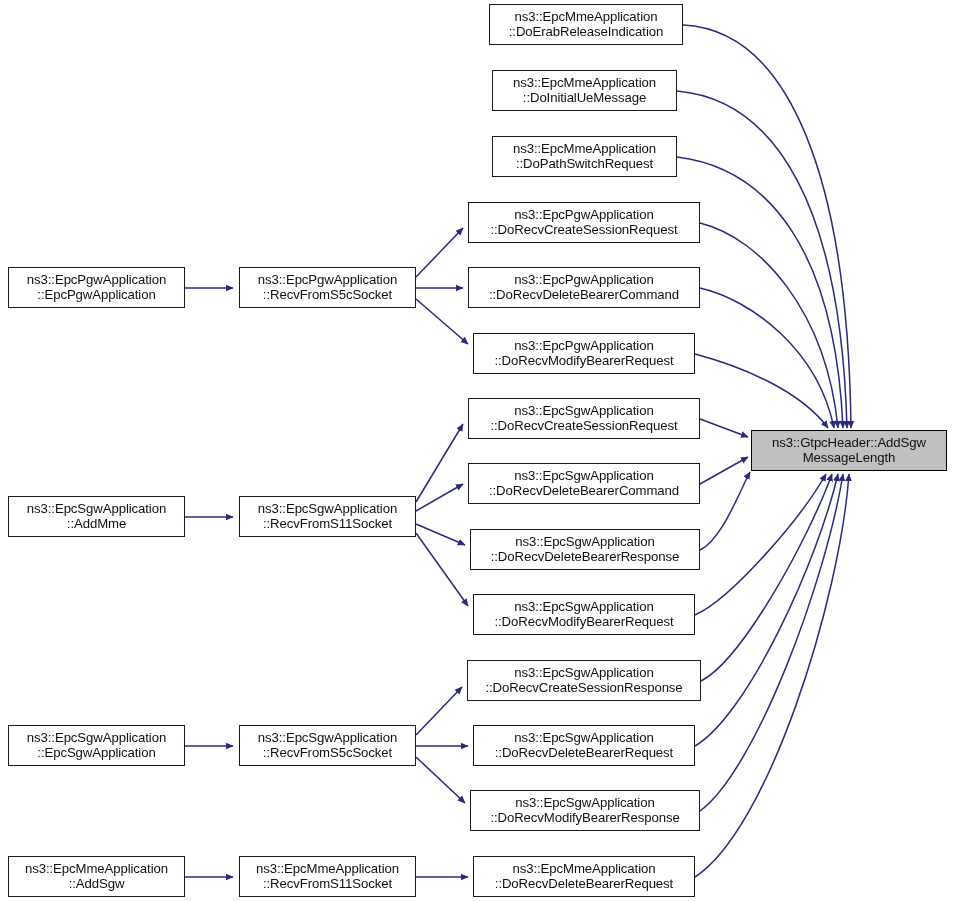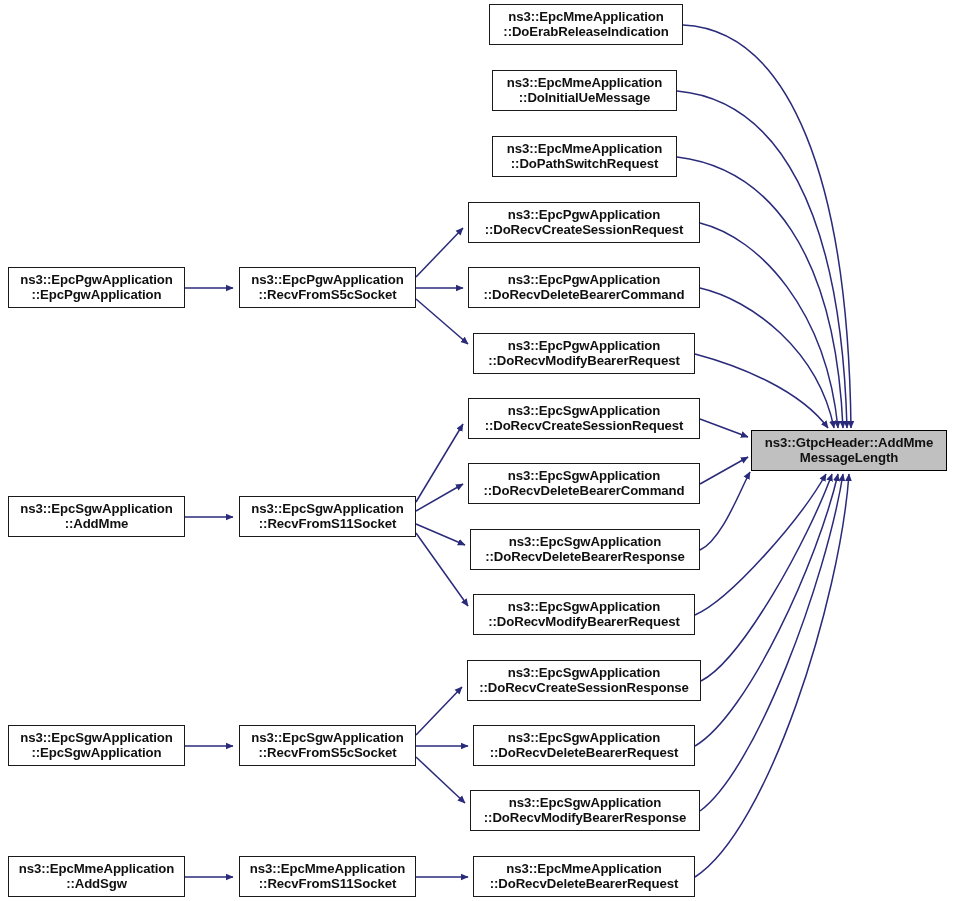--- a/index.html
+++ b/index.html
@@ -43,21 +43,20 @@
     z-index: 5;
   }
   .node.target {
     background: #c0c0c0;
     border: 1px solid #000000;
   }
   .node .label {
     display: block;
     width: 100%;
     padding: 0 2px;
-    font-weight: bold;
   }
 </style>
 </head>
 <body>
 
 <div id="graph">
   <svg id="edges" viewBox="0 0 953 901" xmlns="http://www.w3.org/2000/svg">
     <defs>
       <marker id="arrow" viewBox="0 0 10 10" refX="9.2" refY="5" markerWidth="5.2" markerHeight="5.2" orient="auto-start-reverse">
         <path d="M 0 0.6 L 10 5 L 0 9.4 z" fill="#2a2a7a"></path>
@@ -117,21 +116,21 @@
       <div class="node" style="left: 473px; top: 594px; width: 222px; height: 41px;"><span class="label">ns3::EpcSgwApplication
 ::DoRecvModifyBearerRequest</span></div>
       <div class="node" style="left: 467px; top: 660px; width: 234px; height: 41px;"><span class="label">ns3::EpcSgwApplication
 ::DoRecvCreateSessionResponse</span></div>
       <div class="node" style="left: 473px; top: 725px; width: 222px; height: 41px;"><span class="label">ns3::EpcSgwApplication
 ::DoRecvDeleteBearerRequest</span></div>
       <div class="node" style="left: 470px; top: 790px; width: 230px; height: 41px;"><span class="label">ns3::EpcSgwApplication
 ::DoRecvModifyBearerResponse</span></div>
       <div class="node" style="left: 473px; top: 856px; width: 222px; height: 41px;"><span class="label">ns3::EpcMmeApplication
 ::DoRecvDeleteBearerRequest</span></div>
-      <div class="node target" style="left: 751px; top: 430px; width: 196px; height: 41px;"><span class="label">ns3::GtpcHeader::AddMme
+      <div class="node target" style="left: 751px; top: 430px; width: 196px; height: 41px;"><span class="label">ns3::GtpcHeader::AddSgw
 MessageLength</span></div>
       <div class="node" style="left: 239px; top: 267px; width: 177px; height: 41px;"><span class="label">ns3::EpcPgwApplication
 ::RecvFromS5cSocket</span></div>
       <div class="node" style="left: 8px; top: 267px; width: 177px; height: 41px;"><span class="label">ns3::EpcPgwApplication
 ::EpcPgwApplication</span></div>
       <div class="node" style="left: 239px; top: 496px; width: 177px; height: 41px;"><span class="label">ns3::EpcSgwApplication
 ::RecvFromS11Socket</span></div>
       <div class="node" style="left: 8px; top: 496px; width: 177px; height: 41px;"><span class="label">ns3::EpcSgwApplication
 ::AddMme</span></div>
       <div class="node" style="left: 239px; top: 725px; width: 177px; height: 41px;"><span class="label">ns3::EpcSgwApplication

